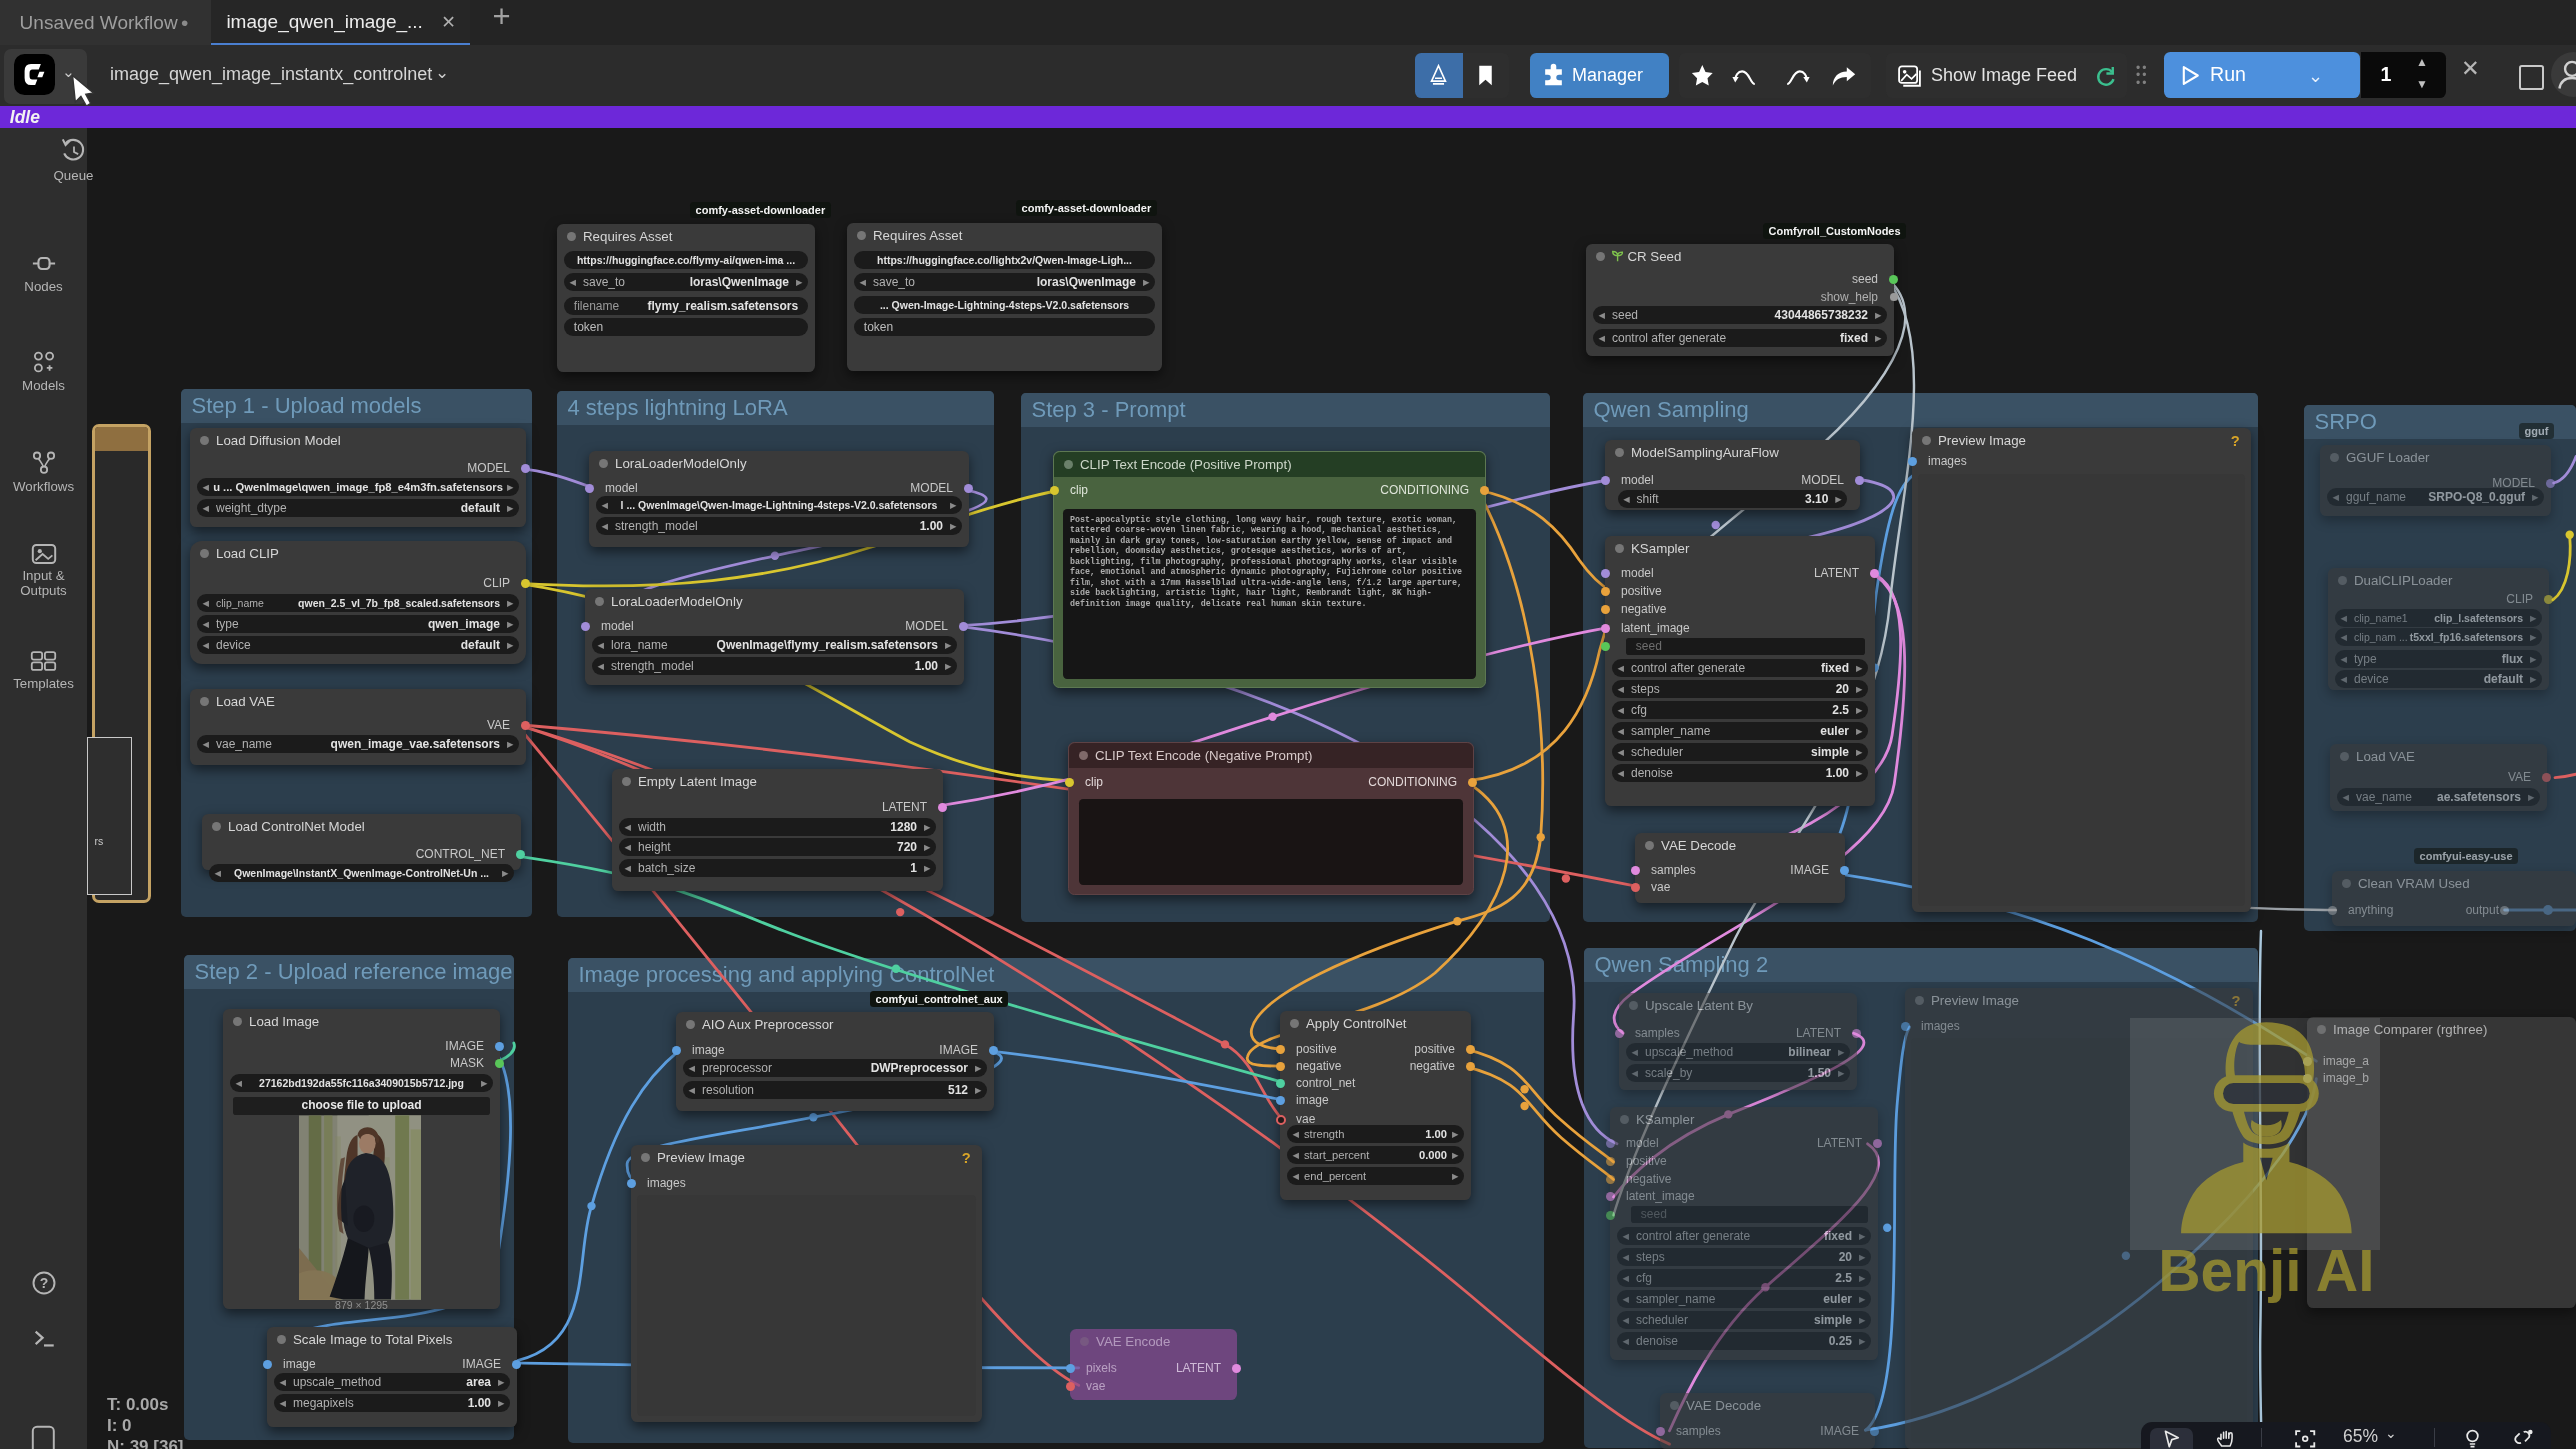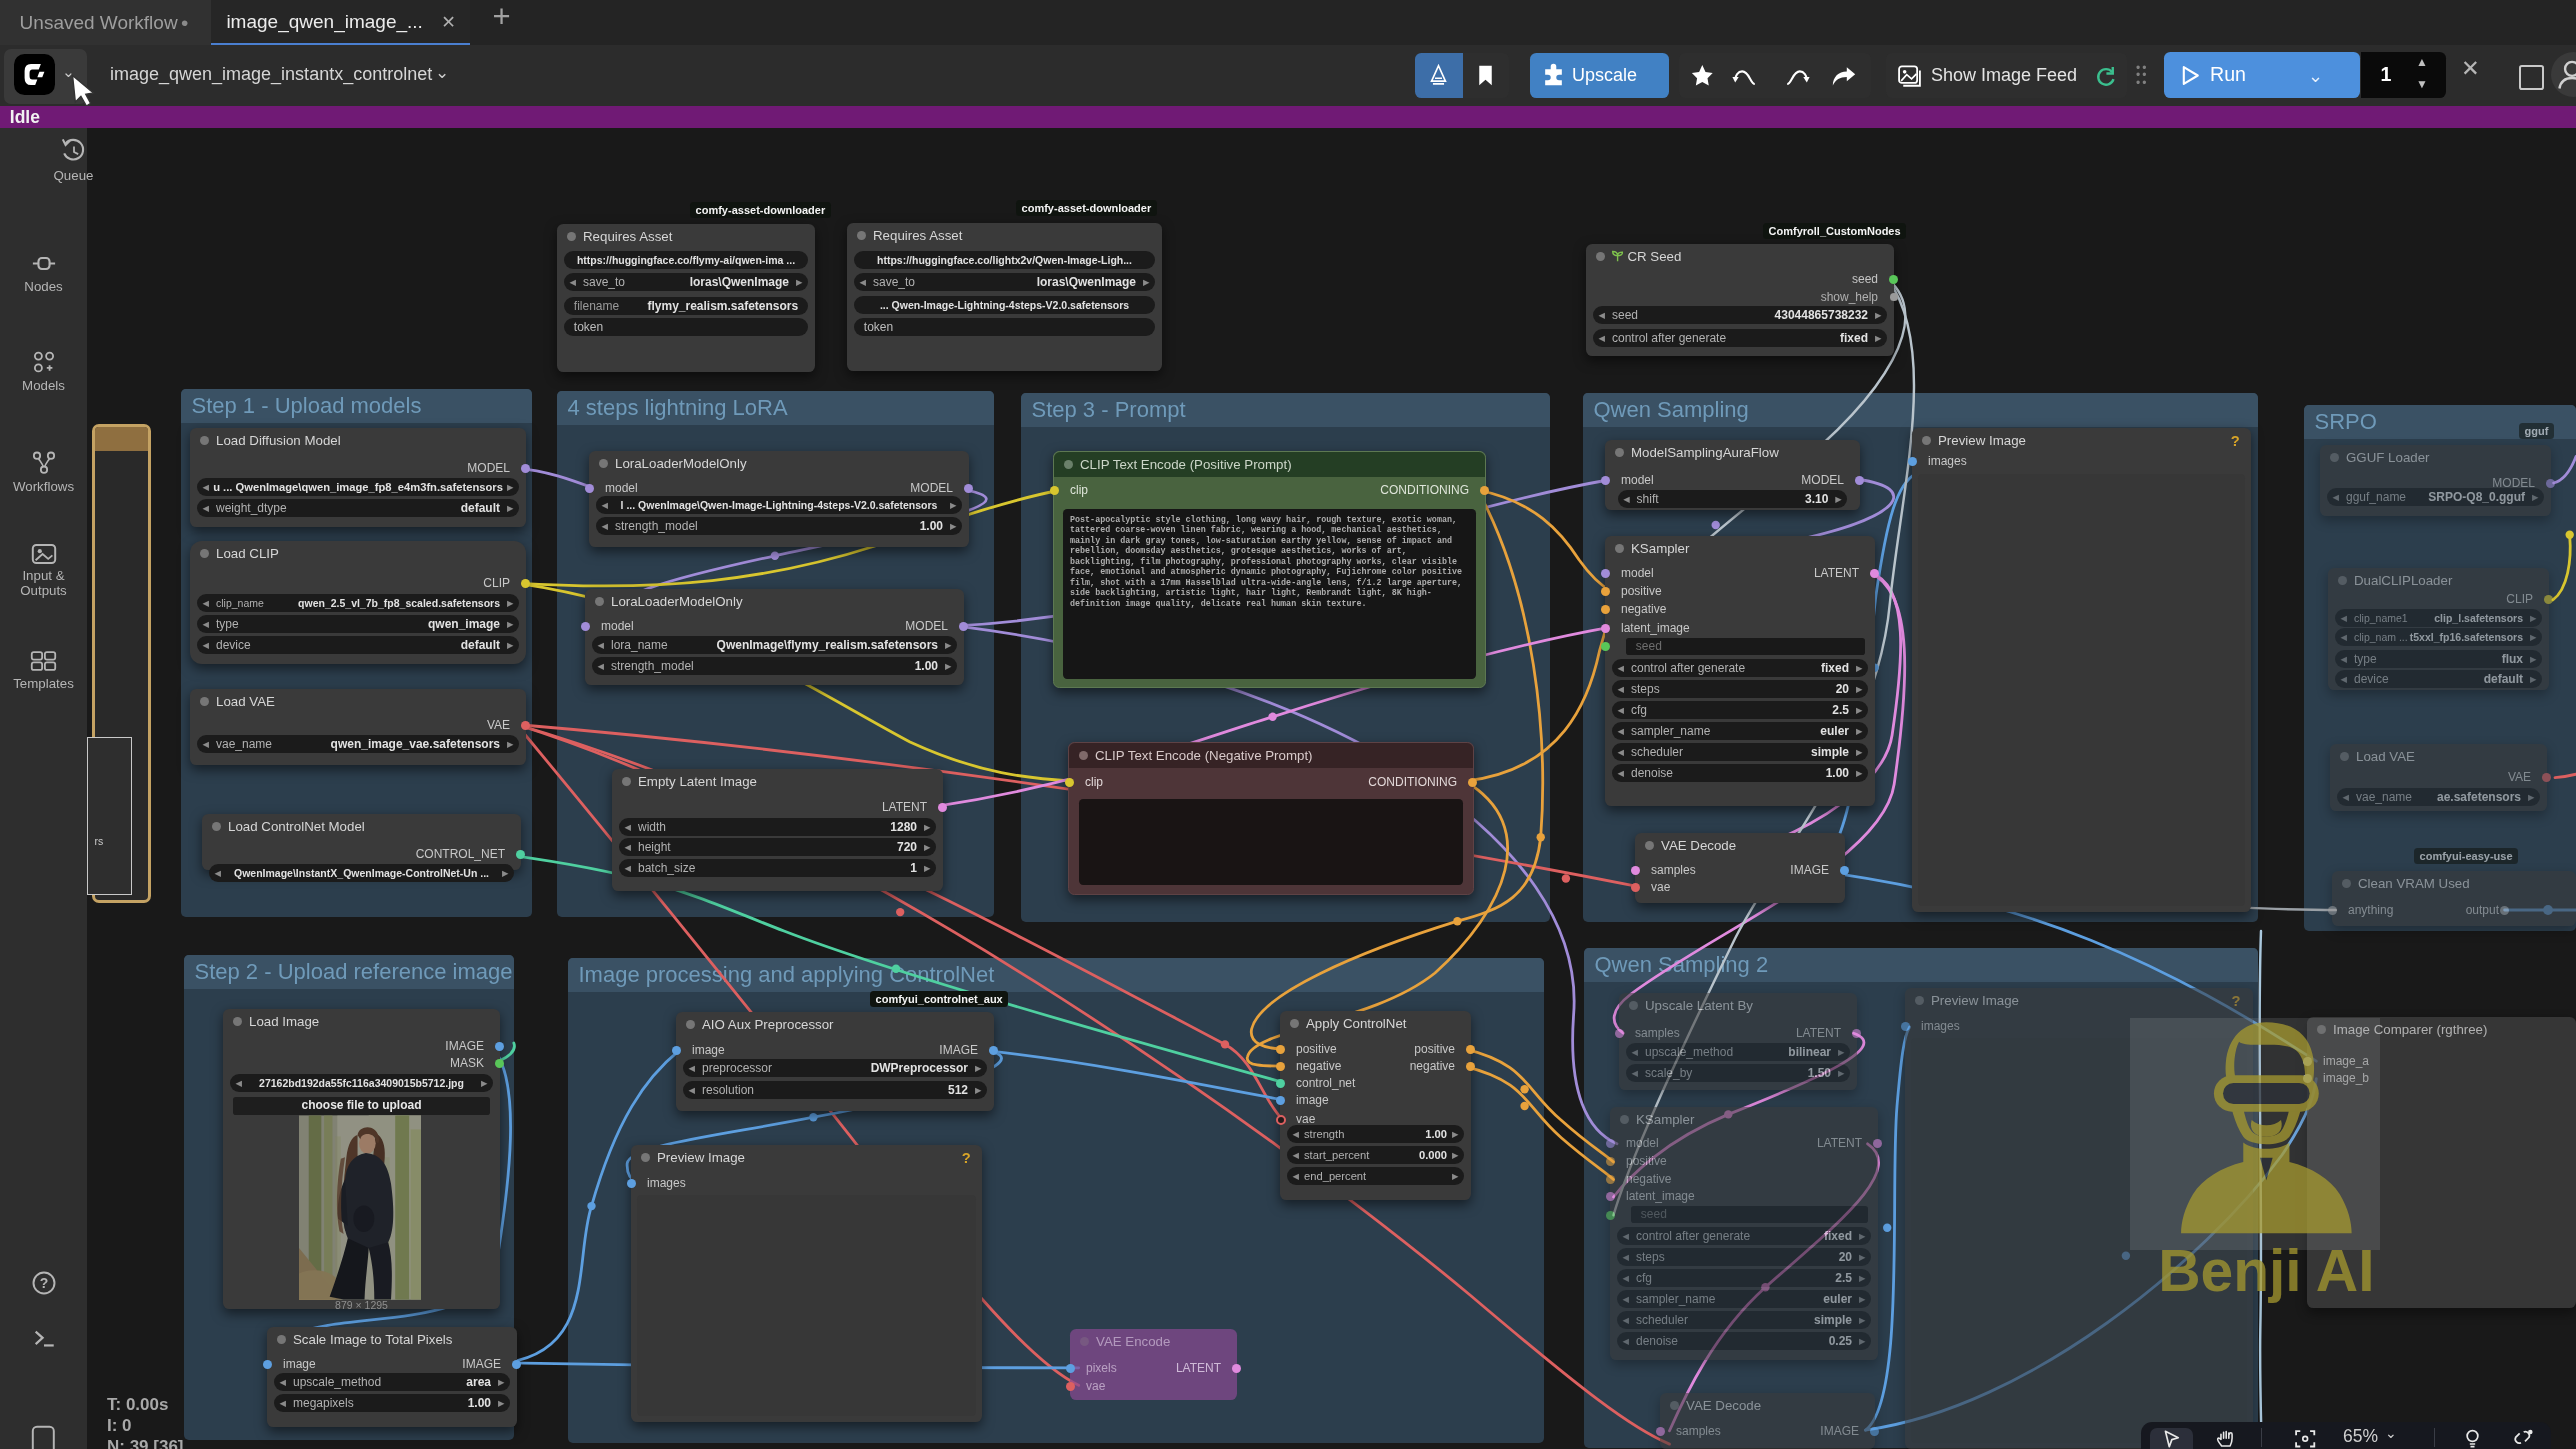--- a/index.html
+++ b/index.html
@@ -735,21 +735,21 @@
         <path d="M10 30 L26 30 M13 22 L23 22" stroke="#fff" stroke-width="2.4"></path>
       </svg>
     <svg class="abs" style="left:60px;top:9.8px;" width="21" height="25" viewBox="0 0 30 36">
         <path d="M6 4 L24 4 L24 32 L15 24 L6 32 Z" fill="#fff"></path>
       </svg>
   </div>
   <div class="abs" style="left:1530px;top:8.4px;width:139px;height:45px;background:#4181c4;border-radius:6.3px;color:#fff;font-size:18px;line-height:45px;">
     <svg class="abs" style="left:11.2px;top:9.8px;" width="25" height="25" viewBox="0 0 36 36">
         <path d="M14 5 A4 4 0 0 1 22 5 L22 9 L30 9 L30 17 L26 17 A4 4 0 0 0 26 25 L30 25 L30 32 L6 32 L6 25 L10 25 A4 4 0 0 0 10 17 L6 17 L6 9 L14 9 Z" fill="#fff"></path>
       </svg>
-    <span style="margin-left:42px;">Upscale</span>
+    <span style="margin-left:42px;">Manager</span>
   </div>
   <div class="abs" style="left:1679px;top:8.4px;width:192px;height:45px;background:#2e2e2e;border-radius:6.3px;">
     <svg class="abs" style="left:9.8px;top:9.8px;" width="26.6" height="25" viewBox="0 0 38 36">
         <path d="M19 3 L23.6 12.8 L34 14.3 L26.5 21.8 L28.3 32.4 L19 27.3 L9.7 32.4 L11.5 21.8 L4 14.3 L14.4 12.8 Z" fill="#fff"></path>
       </svg>
     <svg class="abs" style="left:52px;top:9.8px;" width="28" height="26.6" viewBox="0 0 40 38">
         <path d="M34 30 C28 30 26 12 16 12 C10 12 6 18 6 24" stroke="#fff" stroke-width="3" fill="none"></path>
         <path d="M2 20 L6 28 L11 20" fill="#fff"></path>
       </svg>
     <svg class="abs" style="left:104px;top:9.8px;" width="28" height="26.6" viewBox="0 0 40 38">
@@ -789,21 +789,21 @@
   <span class="abs" style="left:2461px;top:9.8px;font-size:22.4px;color:#b6b6b6;">✕</span>
   <div class="abs" style="left:2519px;top:19.6px;width:21px;height:21px;border:2.1px solid #c9c9c9;border-radius:2.8px;"></div>
   <div class="abs" style="left:2551px;top:7px;width:45px;height:45px;background:#3a3a3a;border-radius:50%;overflow:hidden;">
     <svg width="45" height="45" viewBox="0 0 64 64">
         <circle cx="30" cy="24" r="10" stroke="#d0d0d0" stroke-width="3.4" fill="none"></circle>
         <path d="M12 52 C14 40 22 37 30 37 C38 37 46 40 48 52" stroke="#d0d0d0" stroke-width="3.4" fill="none"></path>
       </svg>
   </div>
 </div>
 
-<div id="idlebar" class="abs" style="left:0;top:106px;width:2576px;height:22px;background:#701a75;z-index:50;">
+<div id="idlebar" class="abs" style="left:0;top:106px;width:2576px;height:22px;background:#6d28d9;z-index:50;font-style:italic;">
   <span style="position:absolute;left:9.8px;top:1.4px;color:#f2f2f2;font-size:17.5px;font-weight:bold;">Idle</span>
 </div>
 
 <div id="sidebar" class="abs" style="left:0;top:128px;width:87px;height:1321px;background:#2e2e2e;z-index:49;">
   <div class="sb-item" style="top:10px;padding-left:30px;"><svg width="28" height="26.6" viewBox="0 0 40 38">
         <path d="M8 8 A14 14 0 1 1 6 22" stroke="#b5b5b5" stroke-width="3" fill="none"></path>
         <path d="M4 2 L8 10 L14 4" stroke="#b5b5b5" stroke-width="3" fill="none"></path>
         <path d="M20 12 L20 20 L26 23" stroke="#b5b5b5" stroke-width="2.5" fill="none"></path>
       </svg><div>Queue</div></div>
   <div class="sb-item" style="top:123px;"><svg width="28" height="25" viewBox="0 0 40 36">

